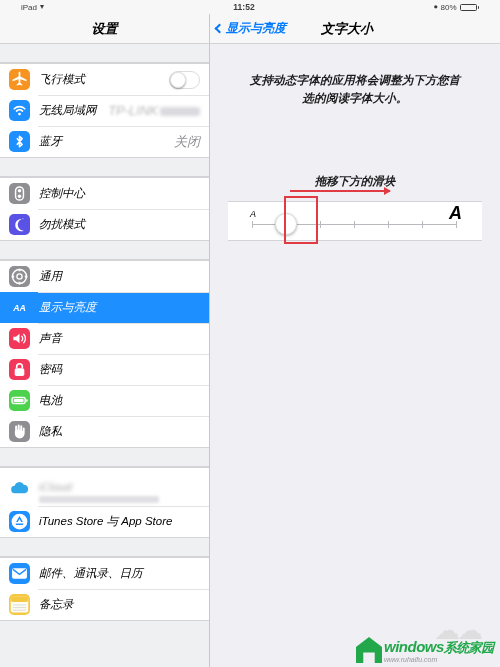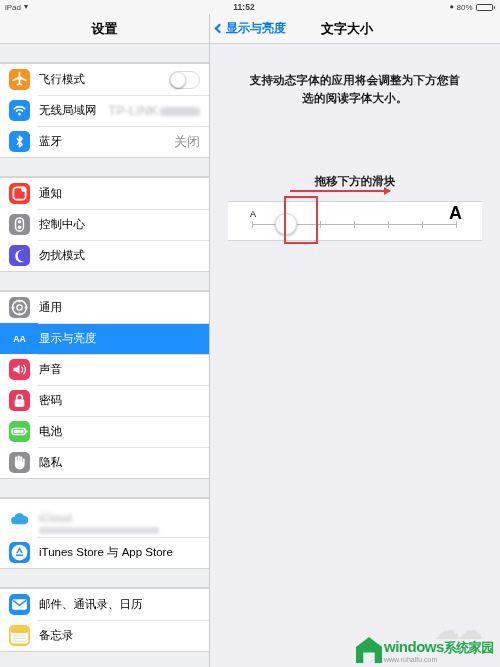--- a/index.html
+++ b/index.html
@@ -8,37 +8,37 @@
     font-family:"Liberation Sans","DejaVu Sans",sans-serif;
     background:#efeff4;
     -webkit-font-smoothing:antialiased;
   }
   .screen { position:relative; width:500px; height:667px; display:flex; flex-direction:column; }
 
   
   .statusbar {
     height:14px; flex:0 0 14px; background:#f7f7f7;
     display:flex; align-items:center; font-size:8px; color:#3c3c3c;
-    padding:0 5px; position:relative;
+    padding:0 21px; position:relative;
   }
   .sb-left { display:flex; align-items:center; gap:3px; }
   .sb-center { position:absolute; left:0; right:12px; text-align:center; font-weight:bold; font-size:8.5px; }
   .sb-right { margin-left:auto; display:flex; align-items:center; gap:3px; position:relative; z-index:2;}
   .wifi-glyph { font-size:8px; line-height:1; }
   .batt { display:flex; align-items:center; gap:1px; }
   .batt-body {
     width:17px; height:7px; border:1px solid #3c3c3c; border-radius:1.5px;
     padding:1px; position:relative;
   }
   .batt-fill { height:100%; background:#3c3c3c; border-radius:.5px; }
   .batt-cap { width:1.5px; height:3px; background:#3c3c3c; border-radius:0 1px 1px 0; }
   .lock-ico { font-size:7px; }
 
   
-  .body-split { flex:1; display:flex; min-height:0; }
+  .body-split { flex:1; display:flex; min-height:0;font-style:italic; }
 
   
   .left {
     width:210px; flex:0 0 210px; background:#eff0f2;
     display:flex; flex-direction:column; border-right:1px solid #c8c7cc;
     overflow:hidden;
   }
   .left-nav {
     height:30px; flex:0 0 30px; background:#f7f7f7;
     display:flex; align-items:center; justify-content:center;
@@ -240,29 +240,20 @@
                   <path fill="none" stroke="#fff" stroke-width="1.8" stroke-linejoin="round" d="M9 8.3l6 7L12 18V6l3 2.7-6 7"></path>
                 </svg>
               </span>
               <span class="row-label">蓝牙</span>
               <span class="row-value">关闭</span>
             </div>
           </div>
           <div class="gap"></div>
           <div class="group">
             <div class="row">
-              <span class="ico" style="background: rgb(255, 59, 48);">
-                <svg width="21" height="21" viewBox="0 0 24 24">
-                  <rect x="5" y="5" width="14" height="14" rx="4" fill="none" stroke="#fff" stroke-width="2.1"></rect>
-                  <circle cx="17" cy="7" r="3" fill="#fff"></circle>
-                </svg>
-              </span>
-              <span class="row-label">通知</span>
-            </div>
-            <div class="row">
               <span class="ico" style="background: rgb(142, 142, 147);">
                 <svg width="21" height="21" viewBox="0 0 24 24">
                   <rect x="7.5" y="4.5" width="9" height="15" rx="4.5" fill="none" stroke="#fff" stroke-width="1.7"></rect>
                   <circle cx="12" cy="8.8" r="2" fill="#fff"></circle>
                   <circle cx="12" cy="15.2" r="2" fill="#fff"></circle>
                 </svg>
               </span>
               <span class="row-label">控制中心</span>
             </div>
             <div class="row">

